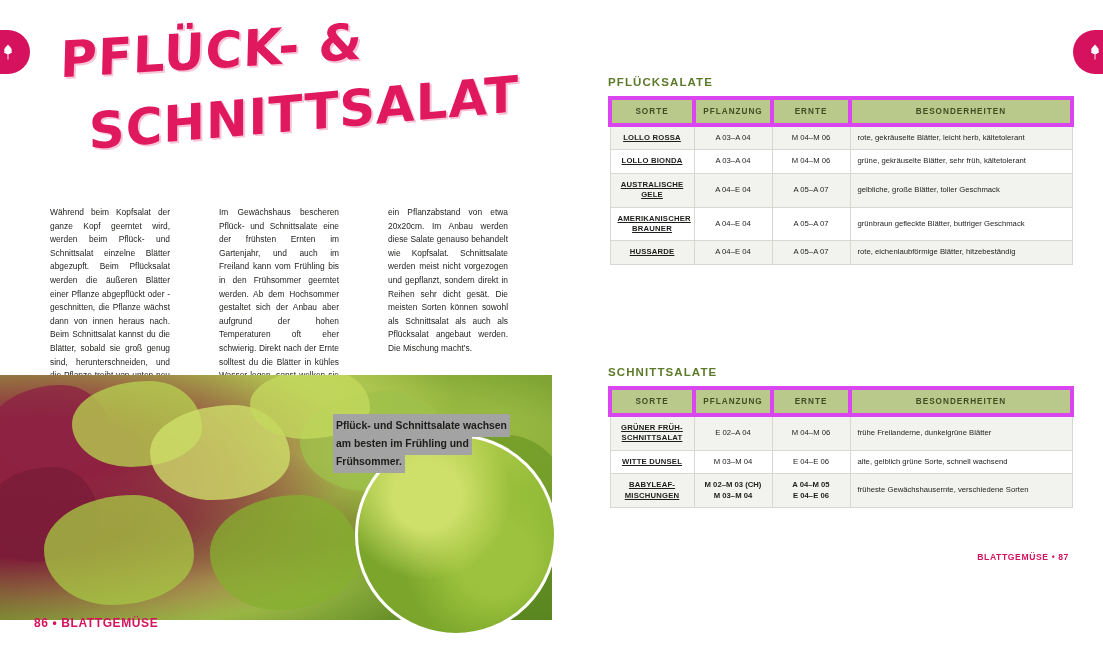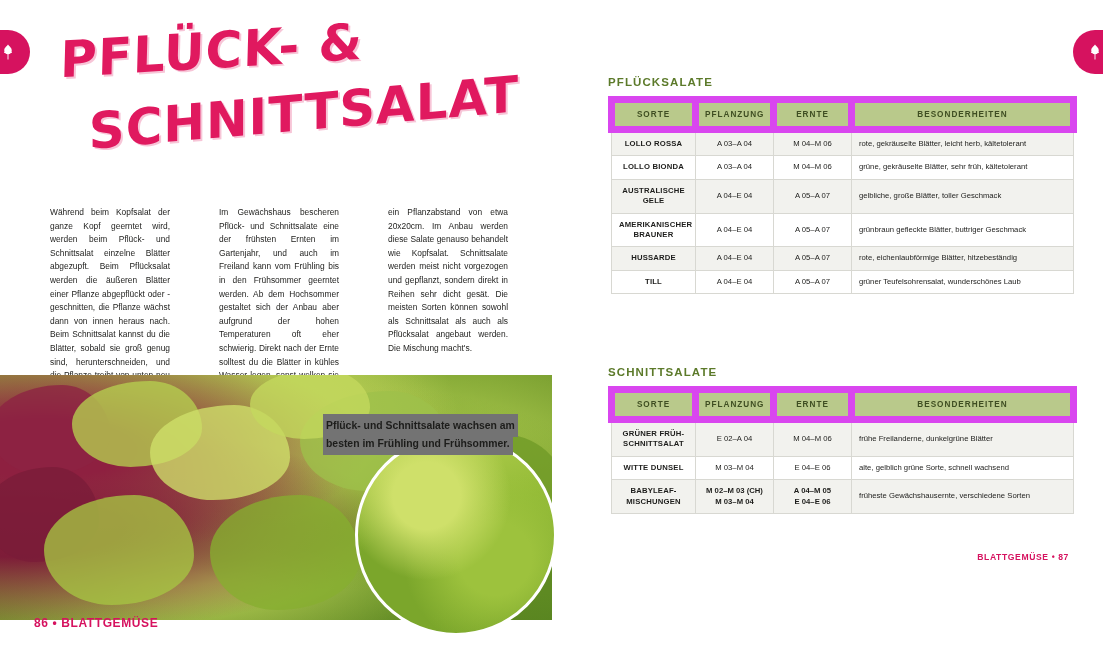--- a/index.html
+++ b/index.html
@@ -145,25 +145,26 @@
     top: 417px;
     width: 200px;
     font-family: "Liberation Sans", sans-serif;
     font-weight: bold;
     font-size: 10.4px;
     color: #1d1d1b;
     line-height: 1.05;
   }
   .callout span {
     display: inline;
-    background: #737373;
+    background: #a3a3a3;
     box-decoration-break: clone;
     -webkit-box-decoration-break: clone;
     padding: 6px 3px;
     line-height: 1.75;
+    margin-left: 10px;
   }
 
   .footer-left {
     position: absolute;
     left: 34px;
     bottom: 18px;
     font-size: 12px;
     font-weight: bold;
     letter-spacing: .6px;
     color: #d6125f;
@@ -205,37 +206,38 @@
   table.t2 { top: 386px; }
 
   table.data th {
     background: #b9c98b;
     color: #3f4e22;
     font-size: 8.2px;
     font-weight: bold;
     letter-spacing: 1px;
     padding: 7px 6px;
     text-align: center;
-    border: 7px solid #d946ef;
+    border: 4px solid #d946ef;
   }
   table.data td {
     font-size: 7.7px;
     color: #1d1d1b;
     padding: 6px 7px;
     border: 1px solid #d8d8d2;
     vertical-align: middle;
     line-height: 1.35;
   }
   table.data tbody tr:nth-child(odd) td { background: #f2f2ee; }
   table.data tbody tr:nth-child(even) td { background: #ffffff; }
   td.sorte {
     font-weight: bold;
     text-align: center;
     font-size: 7.9px;
     letter-spacing: .2px;
+    text-decoration: underline;
   }
   td.center { text-align: center; }
   .col-sorte { width: 84px; }
   .col-pfl  { width: 78px; }
   .col-ernte{ width: 78px; }
   .col-bes  { width: 222px; }
 
   .multiline { white-space: pre-line; font-weight: bold; }
 </style>
 </head>
@@ -349,26 +351,20 @@
           <td class="center">A 04–E 04</td>
           <td class="center">A 05–A 07</td>
           <td>grünbraun gefleckte Blätter, buttriger Geschmack</td>
         </tr>
         <tr>
           <td class="sorte">HUSSARDE</td>
           <td class="center">A 04–E 04</td>
           <td class="center">A 05–A 07</td>
           <td>rote, eichenlaubförmige Blätter, hitzebeständig</td>
         </tr>
-        <tr>
-          <td class="sorte">TILL</td>
-          <td class="center">A 04–E 04</td>
-          <td class="center">A 05–A 07</td>
-          <td>grüner Teufelsohrensalat, wunderschönes Laub</td>
-        </tr>
       </tbody>
     </table>
 
     <div class="sec-title sec2-title">SCHNITTSALATE</div>
 
     <table class="data t2">
       <colgroup>
         <col class="col-sorte">
           <col class="col-pfl">
           <col class="col-ernte">

